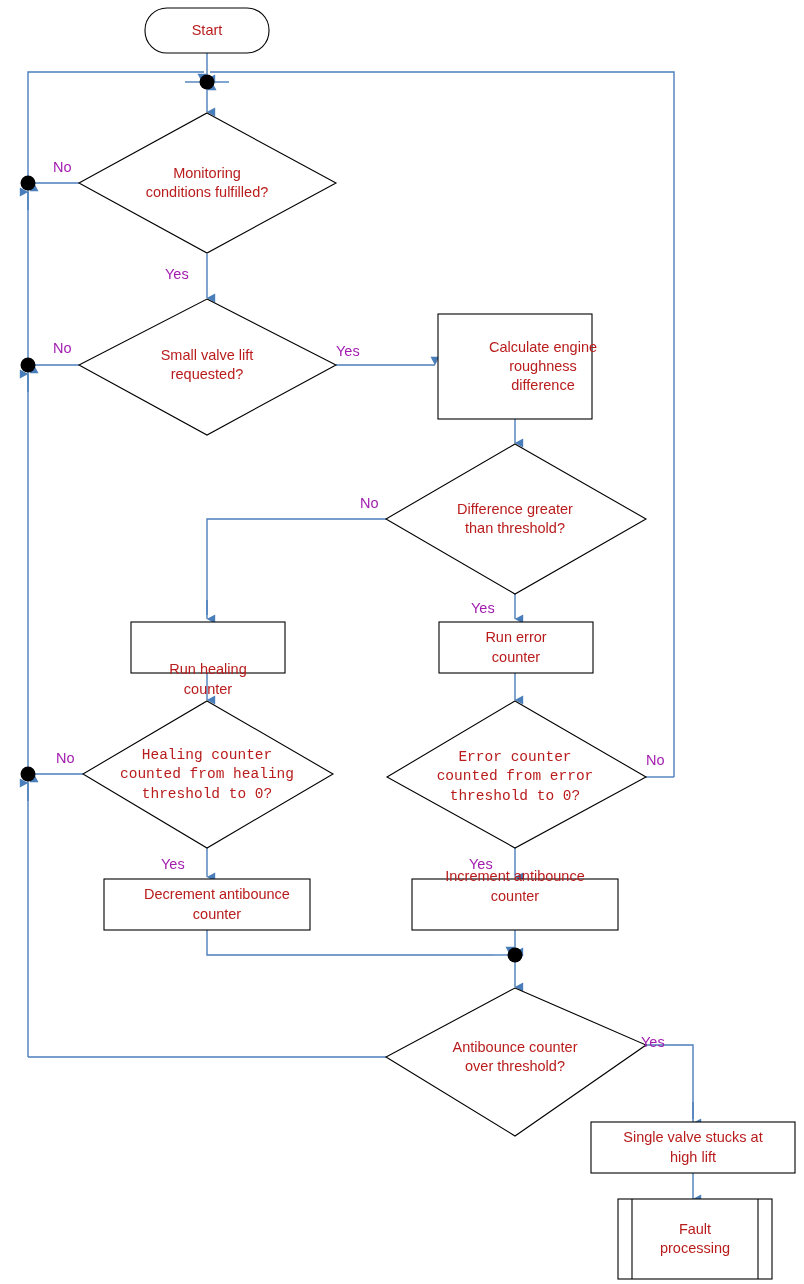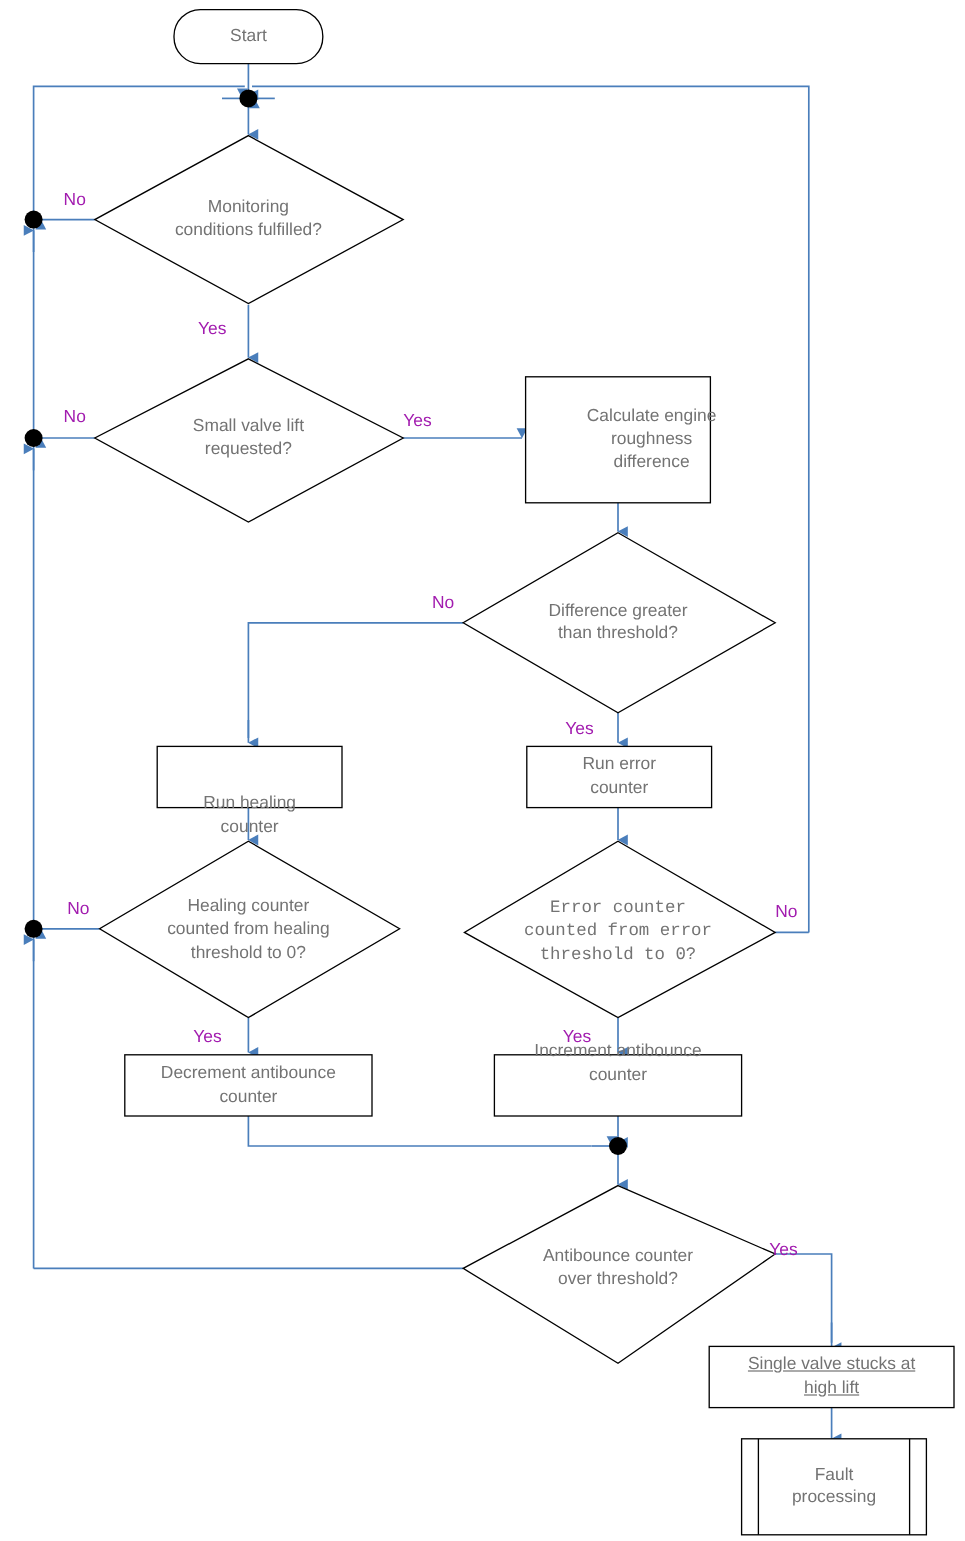--- a/index.html
+++ b/index.html
@@ -3,21 +3,21 @@
 <meta charset="utf-8">
 <style>
   html,body{margin:0;padding:0;background:#ffffff;}
   body{font-family:"Liberation Sans",sans-serif;}
   #stage{position:relative;width:804px;height:1284px;background:#ffffff;overflow:hidden;}
   #stage svg{position:absolute;left:0;top:0;width:804px;height:1284px;}
   .node-label{
     position:absolute;
     display:flex;align-items:center;justify-content:center;
     text-align:center;
-    color:#737373;
+    color:#b91c1c;
     font-family:"Liberation Sans",sans-serif;
     font-size:14.5px;
     line-height:1.33;
     white-space:pre-line;
     pointer-events:none;
   }
   .edge-label{
     position:absolute;
     color:#a21caf;
     font-family:"Liberation Sans",sans-serif;
@@ -136,33 +136,33 @@
 requested?</div>
   <div class="node-label" style="left:438px;top:314px;width:154px;height:105px;padding-left:28px;">Calculate engine
 roughness
 difference</div>
   <div class="node-label" style="left:408px;top:486px;width:214px;height:66px;text-align:center;">Difference greater
 than threshold?</div>
   <div class="node-label" style="left:131px;top:622px;width:154px;height:51px;margin-top:32px;">Run healing
 counter</div>
   <div class="node-label" style="left:439px;top:622px;width:154px;height:51px;">Run error
 counter</div>
-  <div class="node-label" style="left:90px;top:734px;width:234px;height:82px;">Healing counter
+  <div class="node-label" style="left:90px;top:734px;width:234px;height:82px;font-family:Liberation Mono, monospace;">Healing counter
 counted from healing
 threshold to 0?</div>
   <div class="node-label" style="left:400px;top:736px;width:230px;height:82px;font-family:Liberation Mono, monospace;">Error counter
 counted from error
 threshold to 0?</div>
-  <div class="node-label" style="left:104px;top:879px;width:206px;height:51px;">Decrement antibounce
+  <div class="node-label" style="left:104px;top:879px;width:206px;height:51px;padding-left:10px;">Decrement antibounce
 counter</div>
   <div class="node-label" style="left:412px;top:861px;width:206px;height:51px;">Increment antibounce
 counter</div>
   <div class="node-label" style="left:408px;top:1024px;width:214px;height:66px;">Antibounce counter
 over threshold?</div>
-  <div class="node-label" style="left:591px;top:1122px;width:204px;height:51px;text-decoration:underline;">Single valve stucks at
+  <div class="node-label" style="left:591px;top:1122px;width:204px;height:51px;">Single valve stucks at
 high lift</div>
   <div class="node-label" style="left:632px;top:1199px;width:126px;height:80px;">Fault
 processing</div>
 
   <div class="edge-label" style="left:53px;top:160px;">No</div>
   <div class="edge-label" style="left:165px;top:267px;">Yes</div>
   <div class="edge-label" style="left:53px;top:341px;">No</div>
   <div class="edge-label" style="left:336px;top:344px;">Yes</div>
   <div class="edge-label" style="left:360px;top:496px;">No</div>
   <div class="edge-label" style="left:471px;top:601px;">Yes</div>

